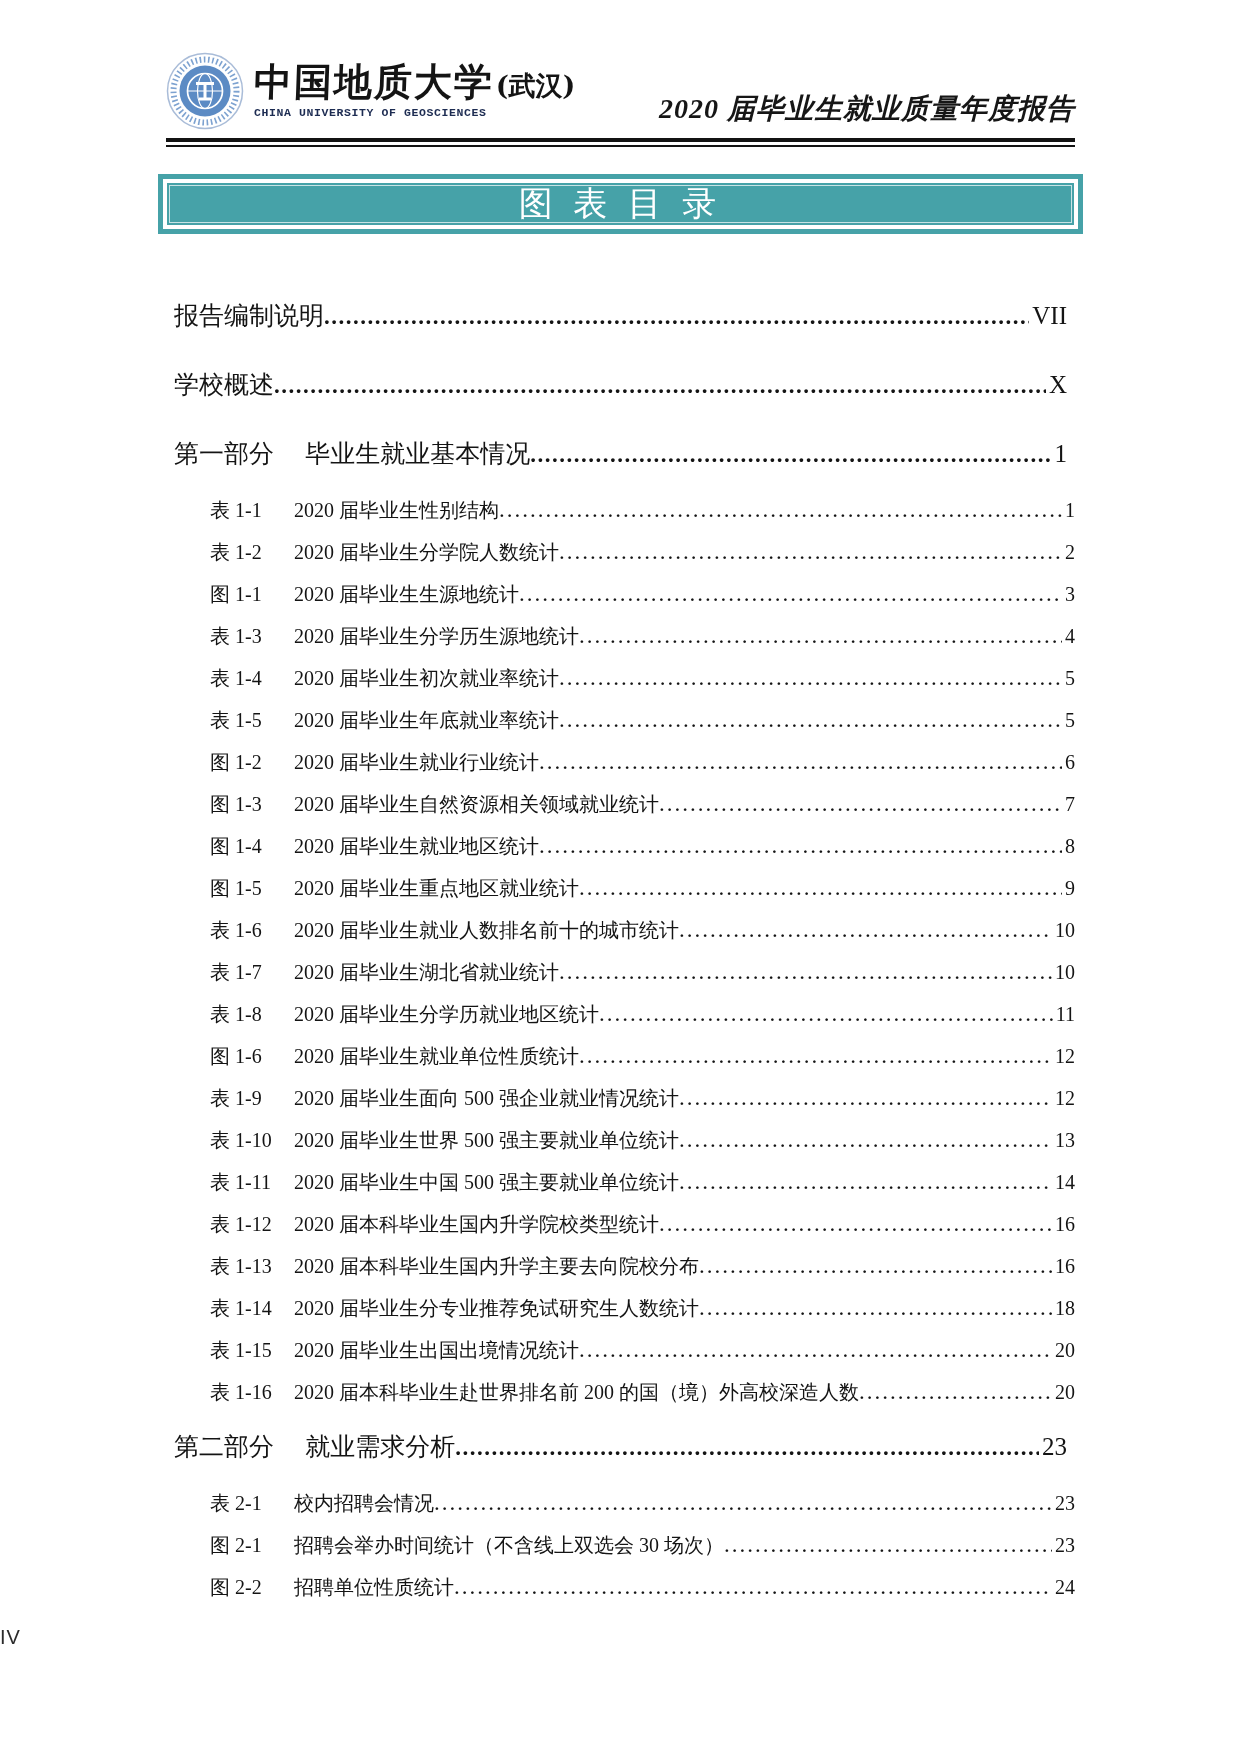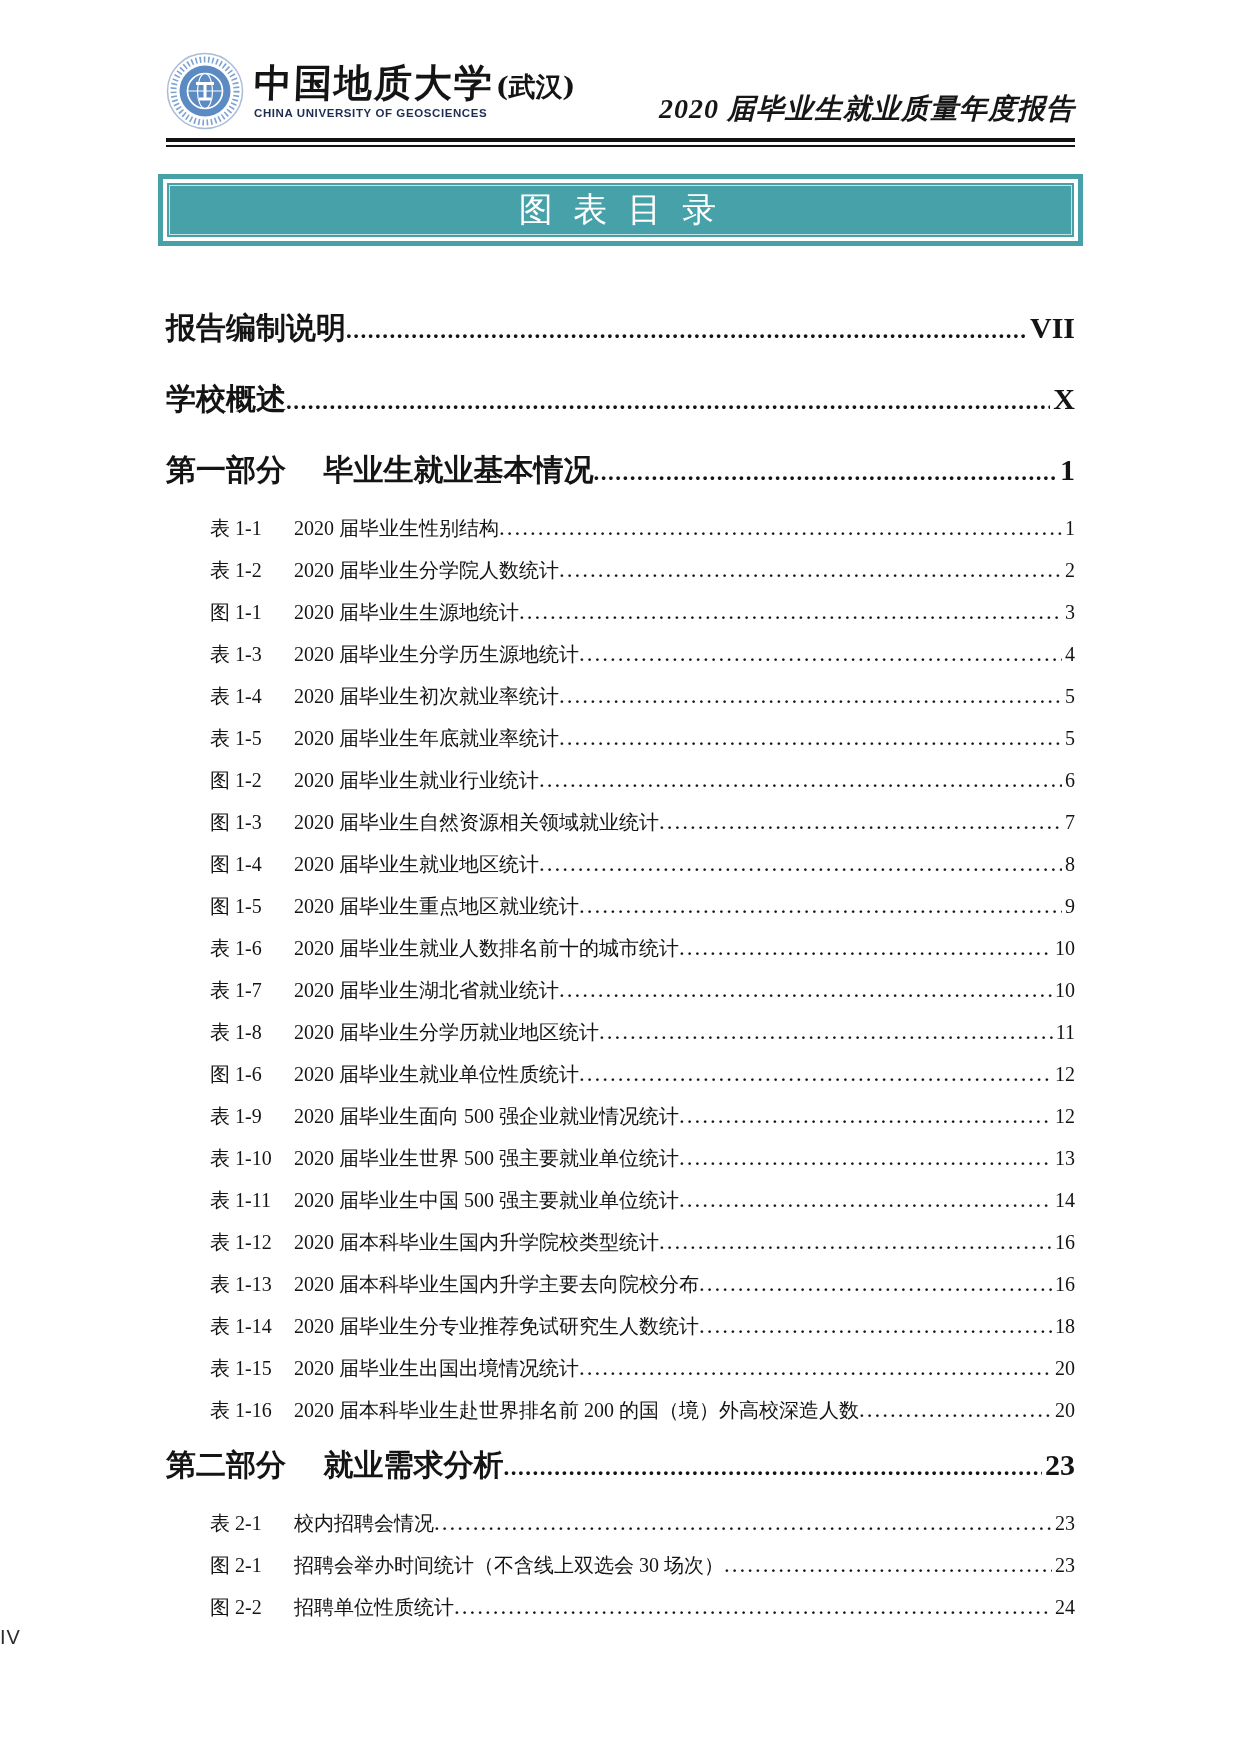--- a/index.html
+++ b/index.html
@@ -21,58 +21,58 @@
   }
   .logo-text .cn {
     font-size: 38px; font-weight: 700; line-height: 1;
     letter-spacing: 2px; font-family: "DejaVu Serif", serif;
     transform: skewX(-2deg);
   }
   .logo-text .campus { font-size: 27px; font-weight: 600; letter-spacing: 0; margin-left: 2px; }
   .logo-text .en {
     font-size: 11.5px; font-weight: 700; letter-spacing: 0.6px;
     color: #1d2c52; margin-top: 5px;
-    font-family: Liberation Sans, sans-serif;
+    font-family: Liberation Mono, monospace;
   }
   .report-title {
     position: absolute; right: 166px; bottom: 10px;
     font-style: italic; font-weight: 700; font-size: 28px;
     letter-spacing: 1px; color: #161616;
   }
   .rule { margin: 0 166px; border-top: 4px solid #131313; }
   .rule-thin { margin-top: 3px; border-top: 2px solid #131313; }
 
   
   .banner {
     margin: 27px 158px 0 158px;
     border: 5px solid var(--teal);
     background: #ffffff;
     padding: 4px;
   }
   .banner-inner {
     background: var(--teal);
-    height: 54px;
+    height: 42px;
     display: flex; align-items: center; justify-content: center;
     box-shadow: inset 0 0 0 2px var(--teal), inset 0 0 0 3px rgba(255,255,255,0.7);
   }
   .banner-inner span {
     color: #ffffff; font-size: 34px; letter-spacing: 6px;
     font-weight: 400; line-height: 1;
   }
 
   
   .toc {
     margin: 48px 166px 0 166px;
     display: flex; flex-direction: column;
   }
   .row {
     display: flex; align-items: baseline;
     line-height: 42px; white-space: nowrap;
   }
-  .row.section { font-weight: 700; font-size: 30px; margin: 13px 0; }
+  .row.section { font-weight: 400; font-size: 25px; margin: 13px 8px; }
   .row.entry   { font-size: 20px; padding-left: 44px; }
   .prefix { flex: 0 0 84px; }
   .title  { flex: 0 0 auto; }
   .leader { flex: 1 1 0; min-width: 0; overflow: hidden; }
   .leader::after {
     content: "........................................................................................................................................................................................................................................................................................................";
     font-size: 23px; letter-spacing: 2px; font-weight: 400;
   }
   .row.section .leader::after { font-weight: 700; letter-spacing: 1.5px; }
   .page-num { flex: 0 0 auto; padding-left: 3px; text-align: center; }

